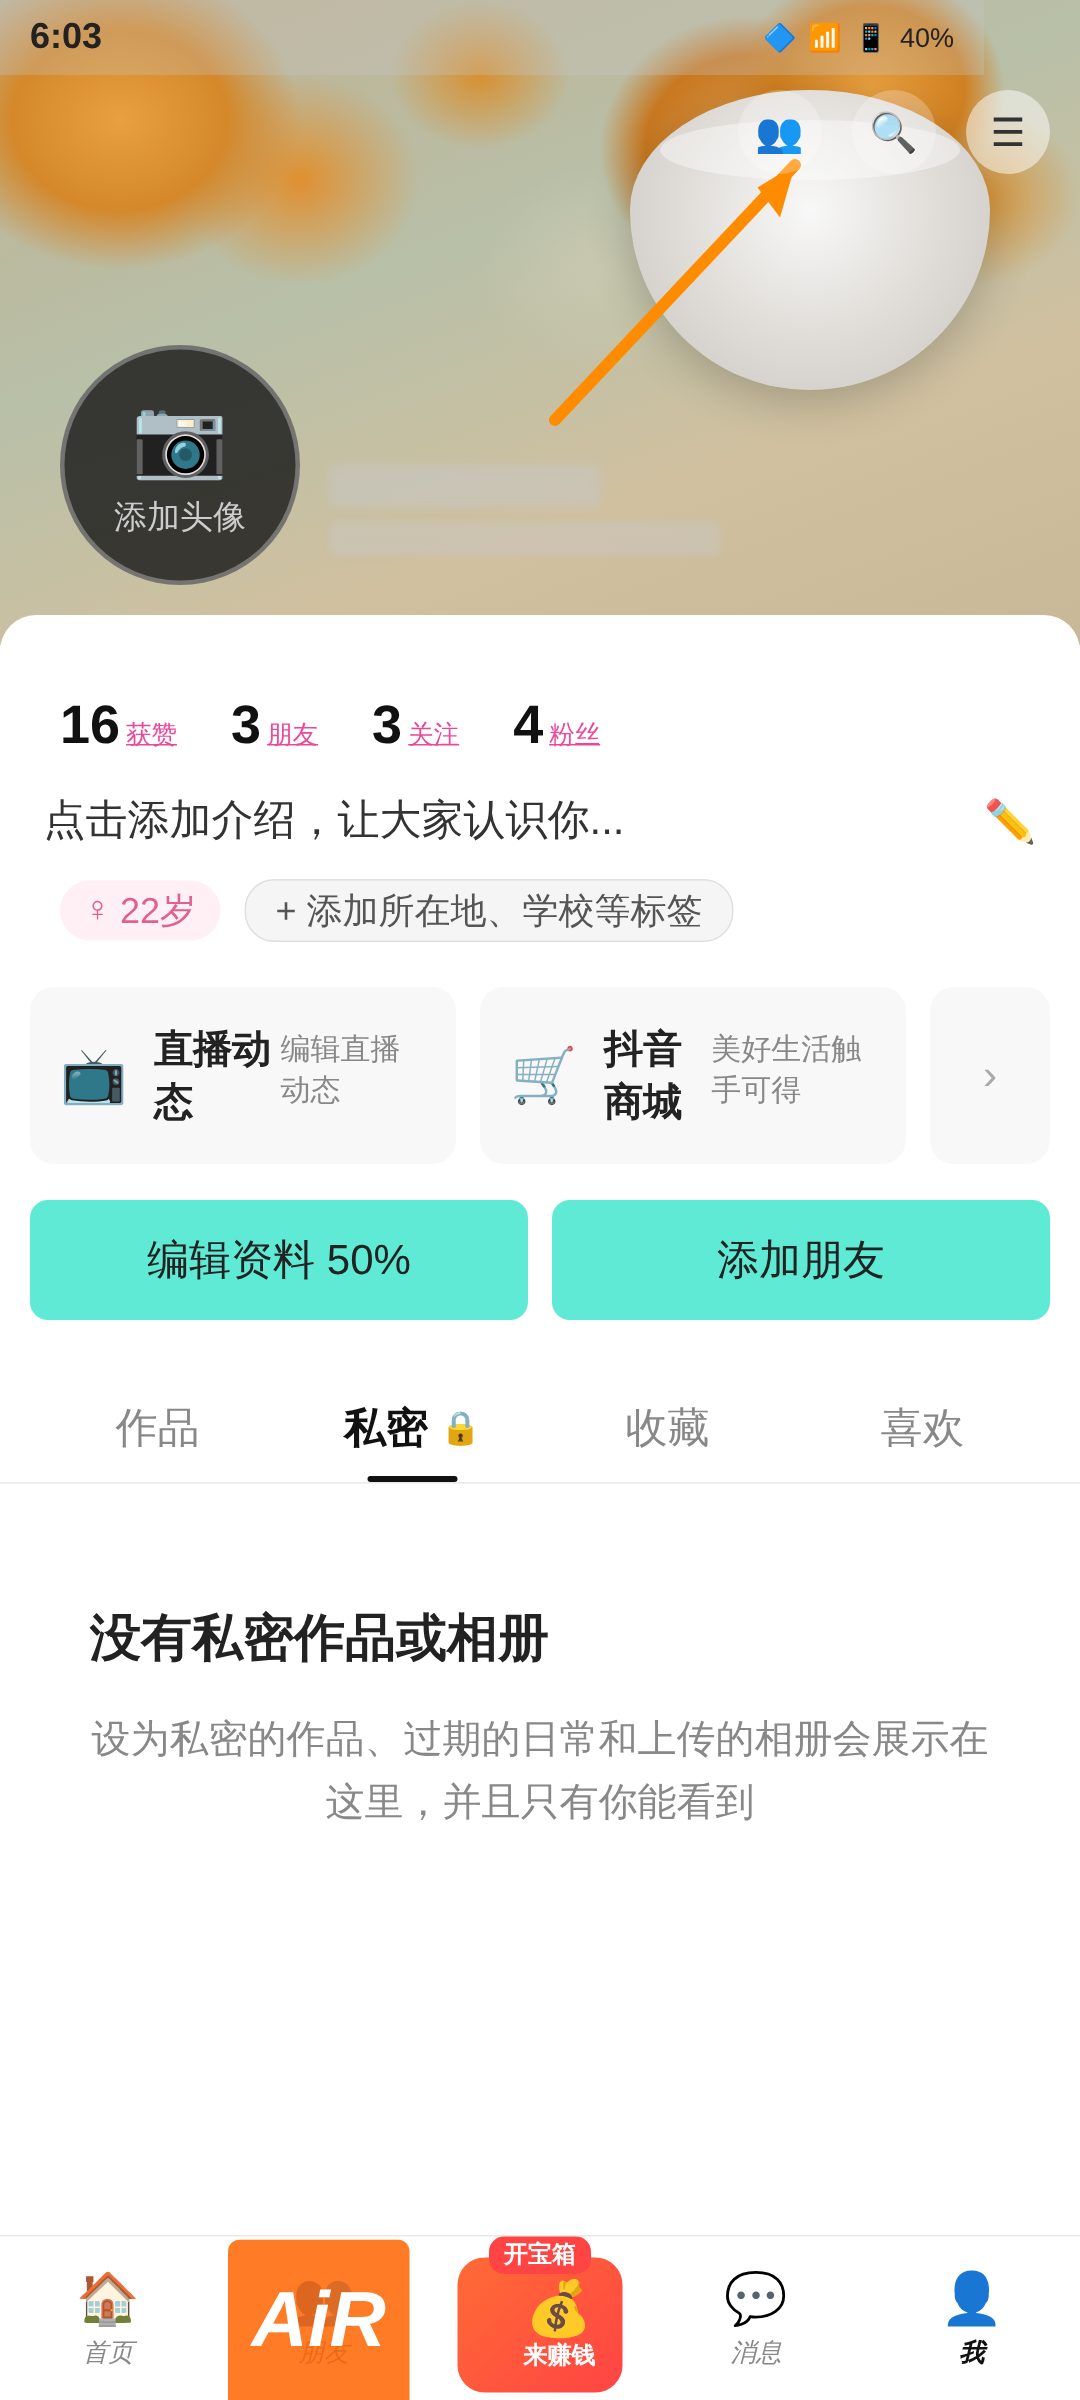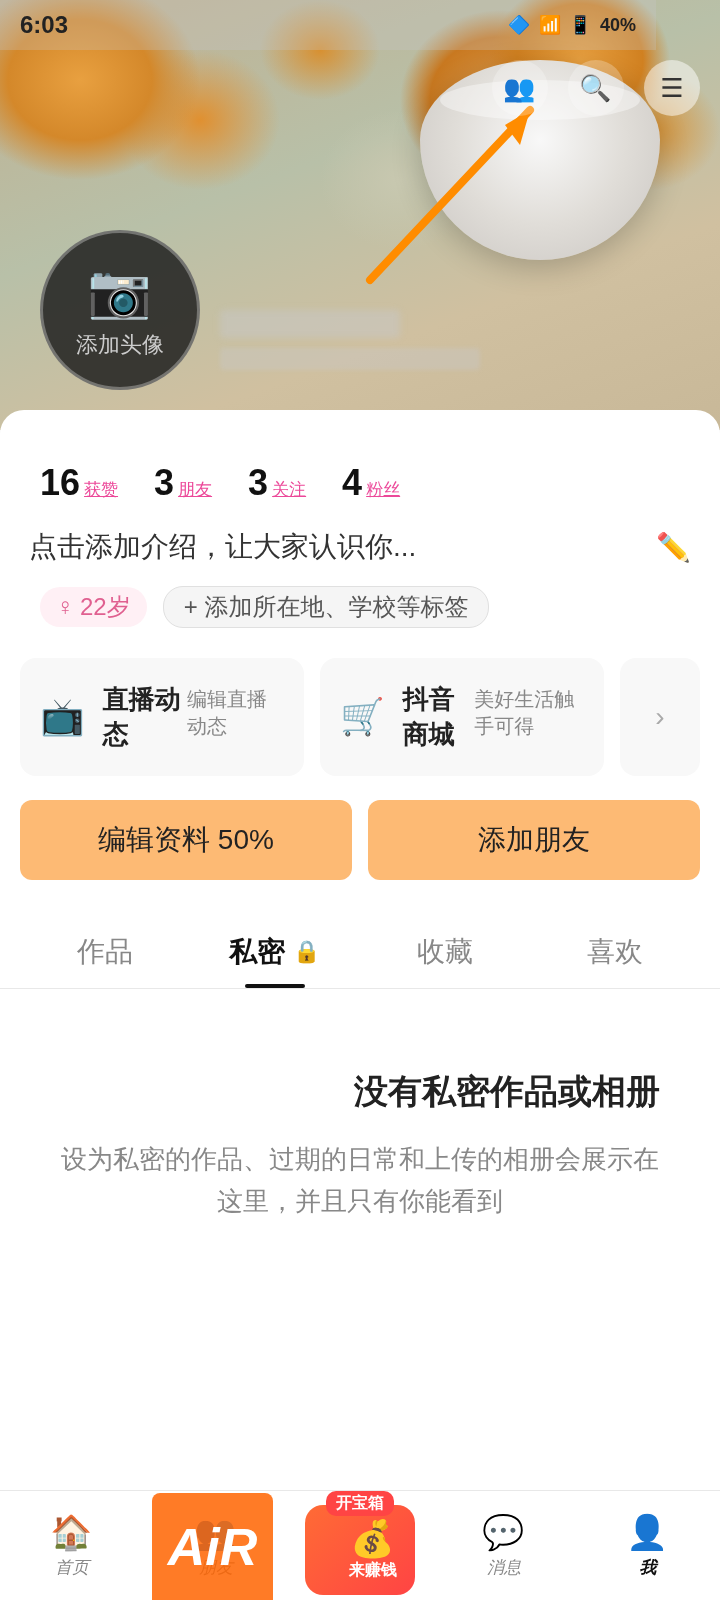--- a/index.html
+++ b/index.html
@@ -36,21 +36,21 @@
       align-items: center;
       gap: 8px;
       font-size: 18px;
       color: #222;
     }
     .status-battery {
       display: flex;
       align-items: center;
       gap: 3px;
       font-size: 18px;
-      font-weight: 700;
+      font-weight: 400;
     }
 
     
     .banner {
       width: 720px;
       height: 430px;
       position: relative;
       background: linear-gradient(135deg, #c8b8a8 0%, #d4c4a0 30%, #b8c8c0 70%, #c0b8a0 100%);
       overflow: hidden;
     }
@@ -318,21 +318,21 @@
     
     .action-row {
       display: flex;
       padding: 0 20px 36px;
       gap: 16px;
     }
     .action-btn {
       flex: 1;
       height: 80px;
       border-radius: 12px;
-      background: #fdba74;
+      background: #5eead4;
       border: none;
       font-size: 28px;
       font-weight: 500;
       color: #222;
       cursor: pointer;
       display: flex;
       align-items: center;
       justify-content: center;
     }
 
@@ -371,21 +371,21 @@
     }
     .tab-lock-icon {
       font-size: 22px;
       color: #888;
     }
 
     
     .empty-state {
       display: flex;
       flex-direction: column;
-      align-items: flex-end;
+      align-items: flex-start;
       justify-content: center;
       padding: 80px 60px 60px;
       text-align: center;
     }
     .empty-title {
       font-size: 34px;
       font-weight: 600;
       color: #222;
       margin-bottom: 24px;
     }

